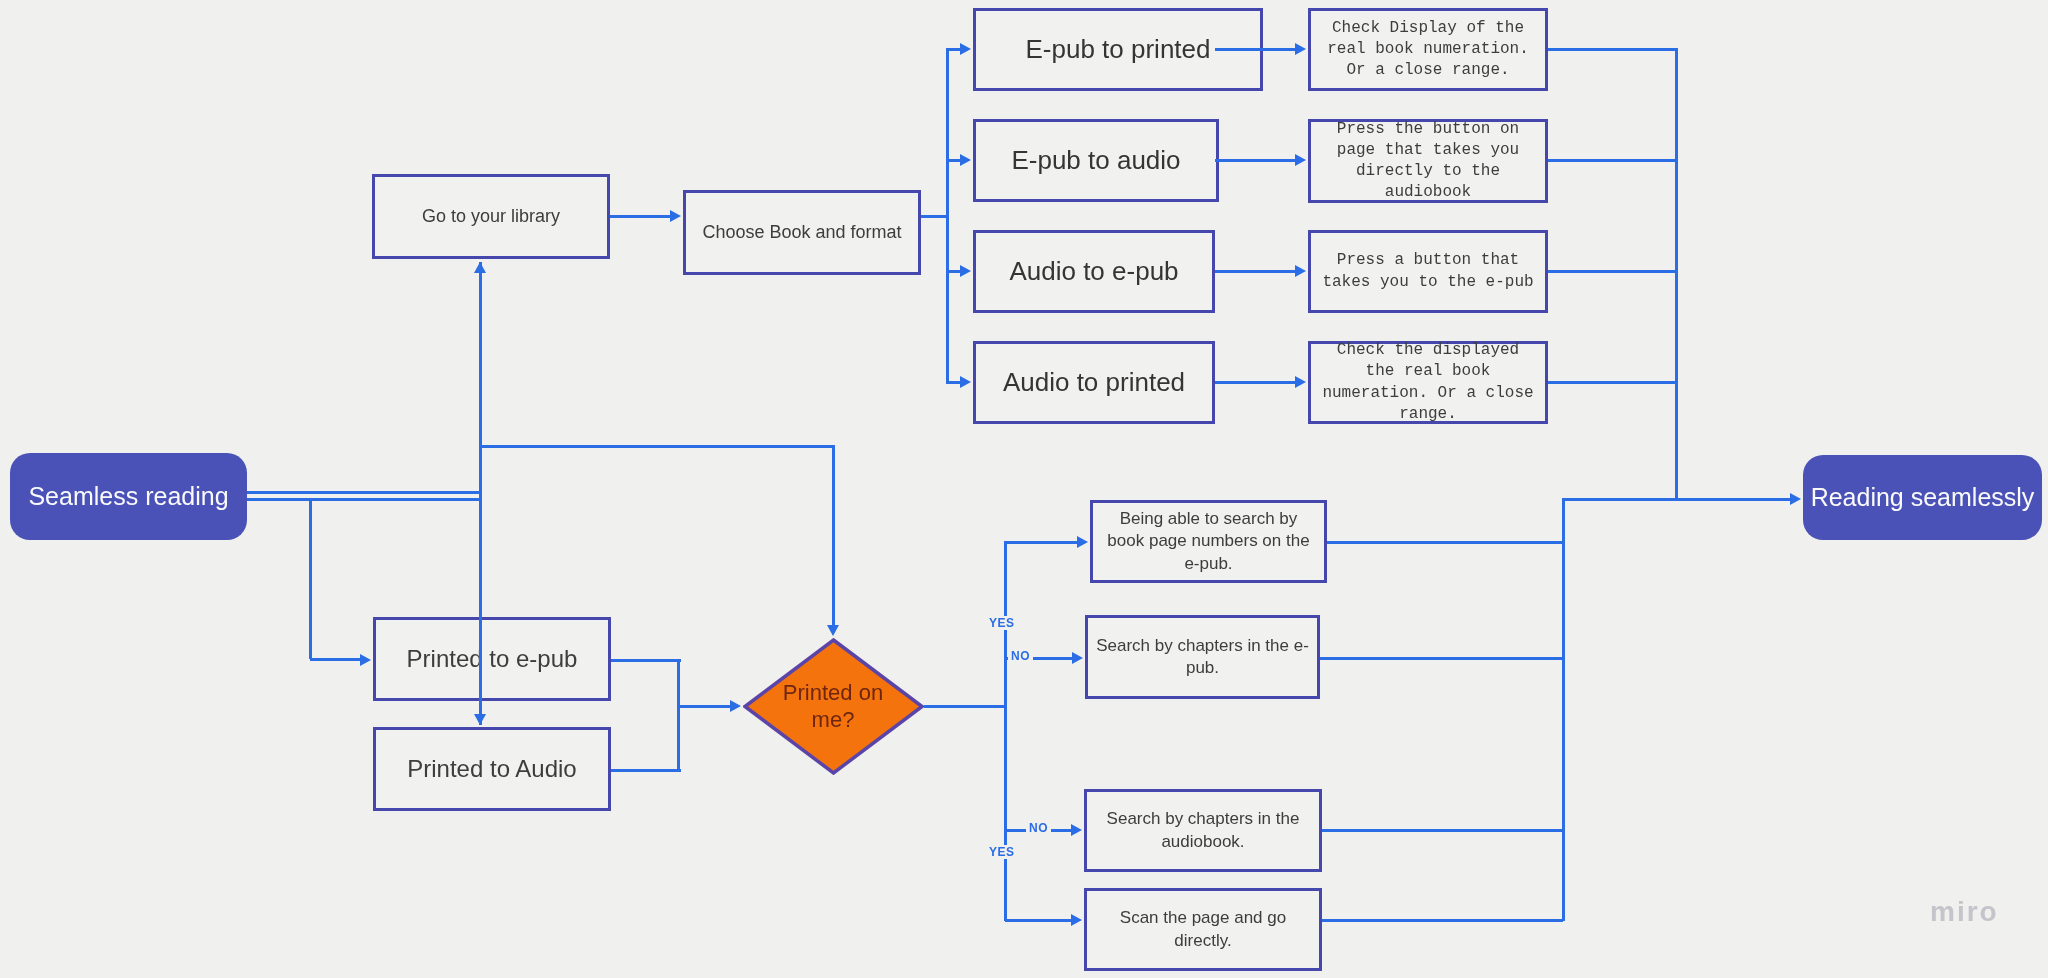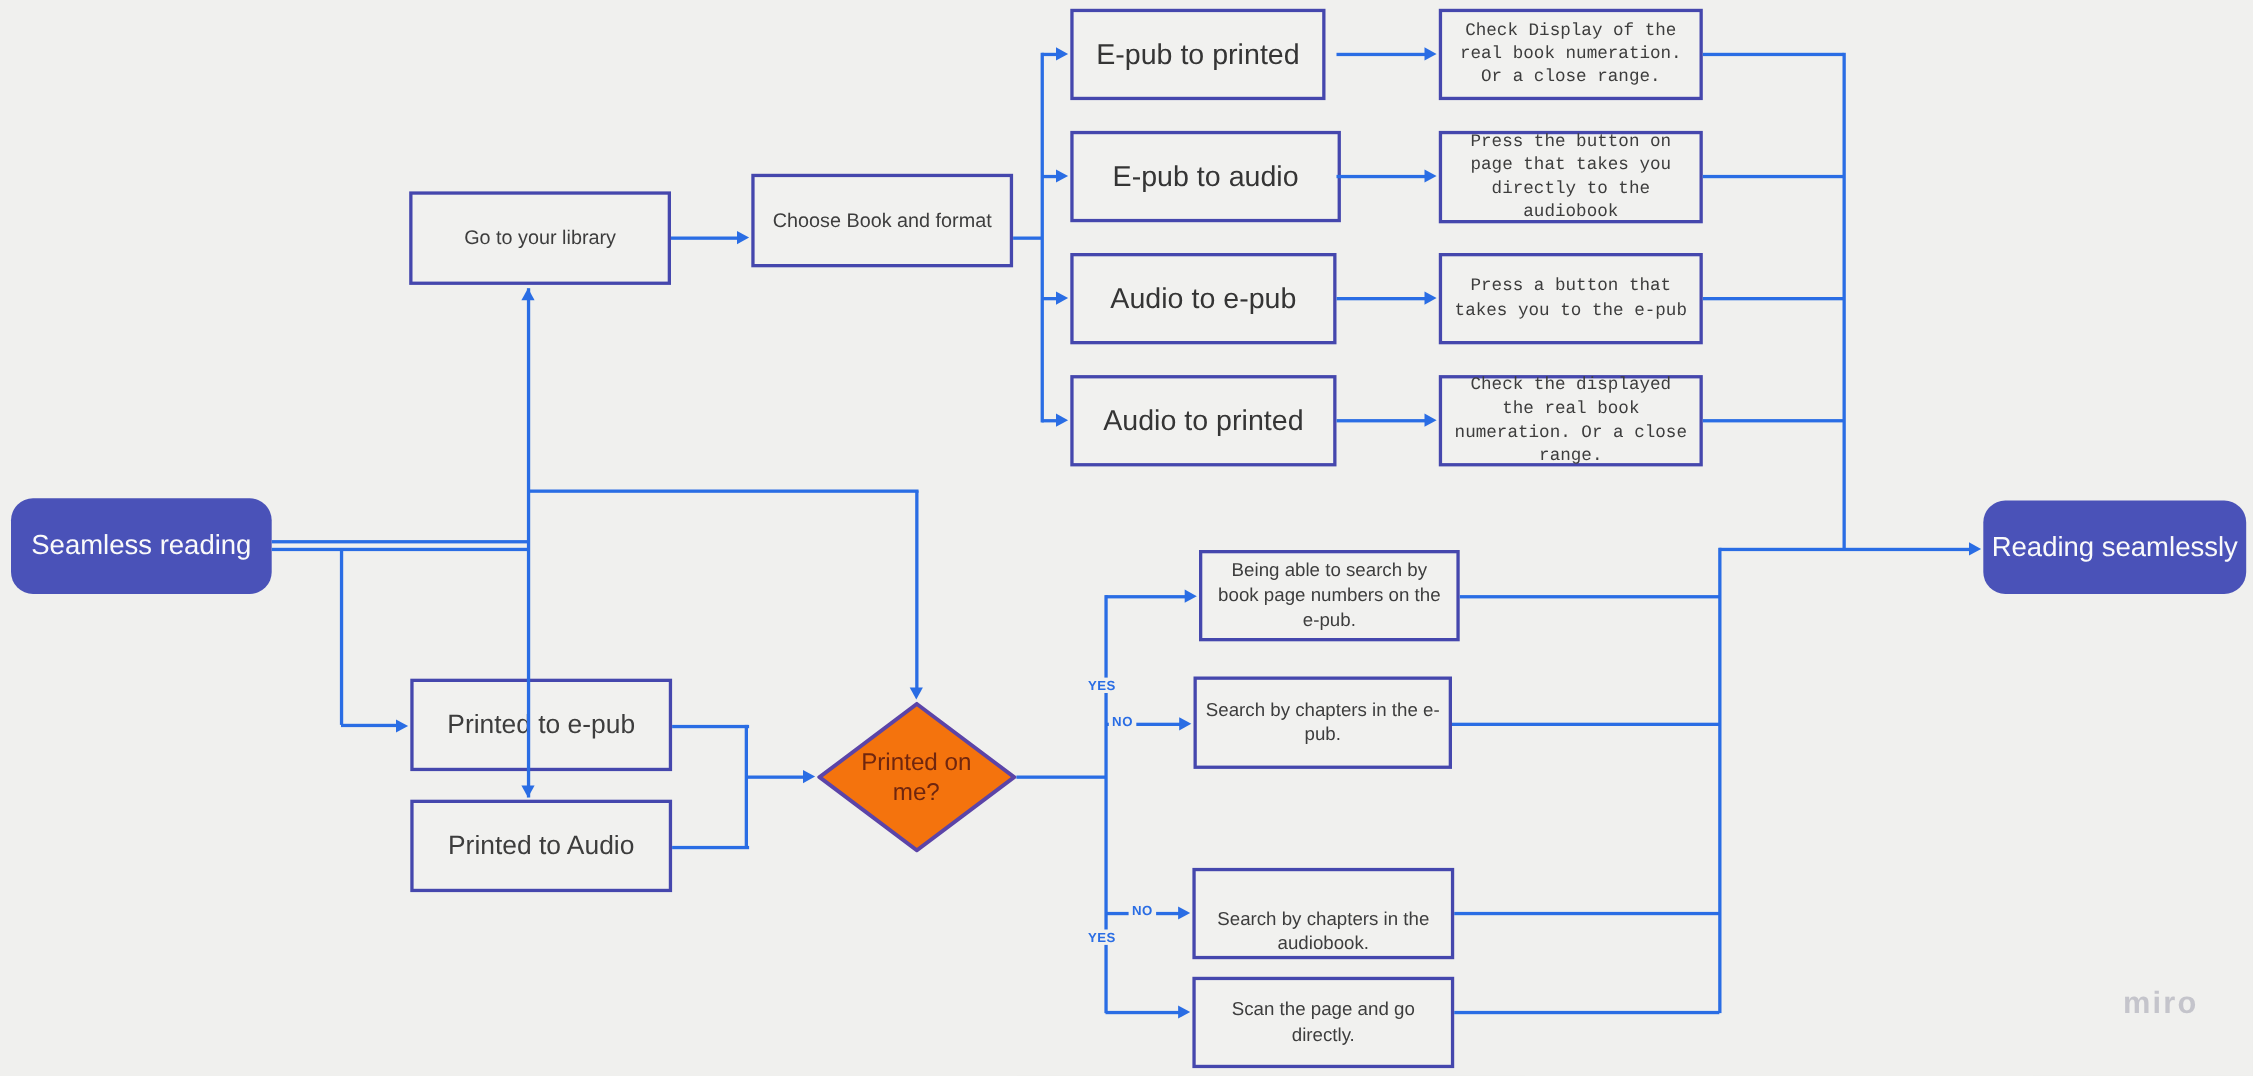--- a/index.html
+++ b/index.html
@@ -82,25 +82,25 @@
   <div class="terminator" style="left:10px;top:453px;width:237px;height:87px;">
     <span>Seamless reading</span>
   </div>
   <div class="terminator" style="left:1803px;top:455px;width:239px;height:85px;">
     <span>Reading seamlessly</span>
   </div>
 
   <div class="shape proc" style="left:372px;top:174px;width:238px;height:85px;">
     <span>Go to your library</span>
   </div>
-  <div class="shape proc" style="left:683px;top:158px;width:238px;height:85px;">
+  <div class="shape proc" style="left:683px;top:190px;width:238px;height:85px;">
     <span>Choose Book and format</span>
   </div>
 
-  <div class="shape fmt" style="left:973px;top:8px;width:232px;height:83px;">
+  <div class="shape fmt" style="left:973px;top:8px;width:290px;height:83px;">
     <span>E-pub to printed</span>
   </div>
   <div class="shape fmt" style="left:973px;top:119px;width:246px;height:83px;">
     <span>E-pub to audio</span>
   </div>
   <div class="shape fmt" style="left:973px;top:230px;width:242px;height:83px;">
     <span>Audio to e-pub</span>
   </div>
   <div class="shape fmt" style="left:973px;top:341px;width:242px;height:83px;">
     <span>Audio to printed</span>
@@ -132,21 +132,21 @@
     </svg>
     <div class="dtext">Printed on me?</div>
   </div>
 
   <div class="shape out" style="left:1090px;top:500px;width:237px;height:83px;">
     <span>Being able to search by book page numbers on the e-pub.</span>
   </div>
   <div class="shape out" style="left:1085px;top:615px;width:235px;height:84px;">
     <span>Search by chapters in the e-pub.</span>
   </div>
-  <div class="shape out" style="left:1084px;top:789px;width:238px;height:83px;align-items:flex-end;">
+  <div class="shape out" style="left:1084px;top:789px;width:238px;height:83px;">
     <span>Search by chapters in the audiobook.</span>
   </div>
   <div class="shape out" style="left:1084px;top:888px;width:238px;height:83px;">
     <span>Scan the page and go directly.</span>
   </div>
 
   <div id="connectors">
       <div class="hl" style="left: 247px; top: 491px; width: 233px;"></div>
       <div class="hl" style="left: 247px; top: 498px; width: 233px;"></div>
       <div class="hl" style="left: 310px; top: 658px; width: 55px;"></div>

